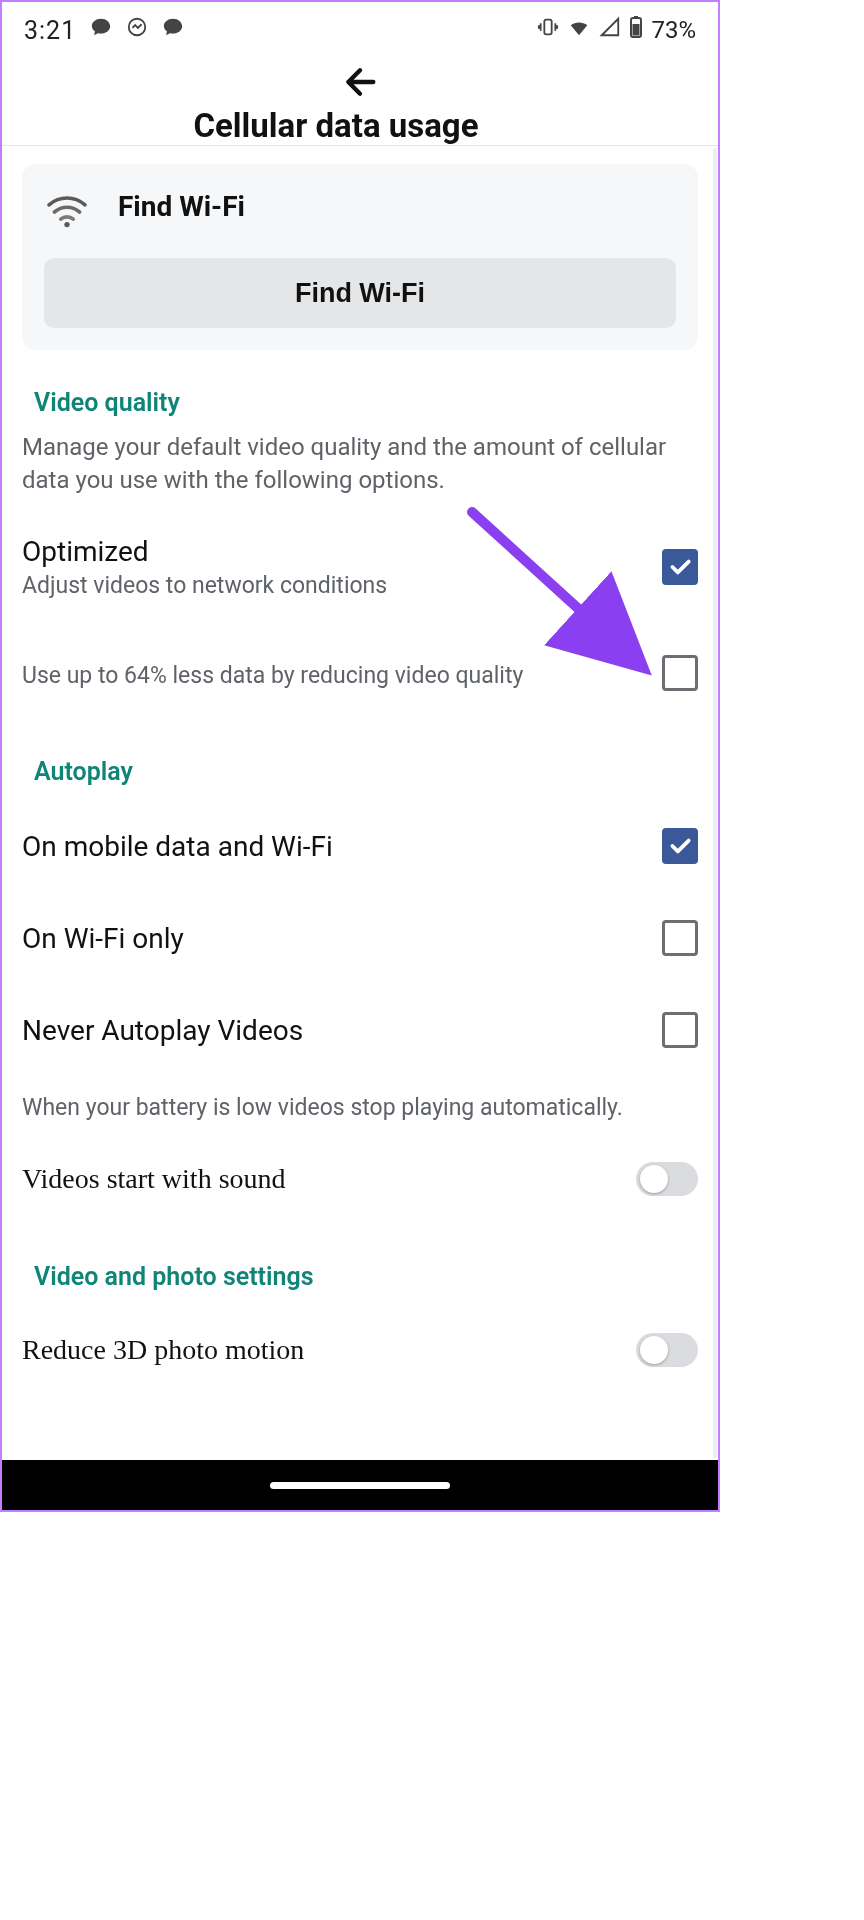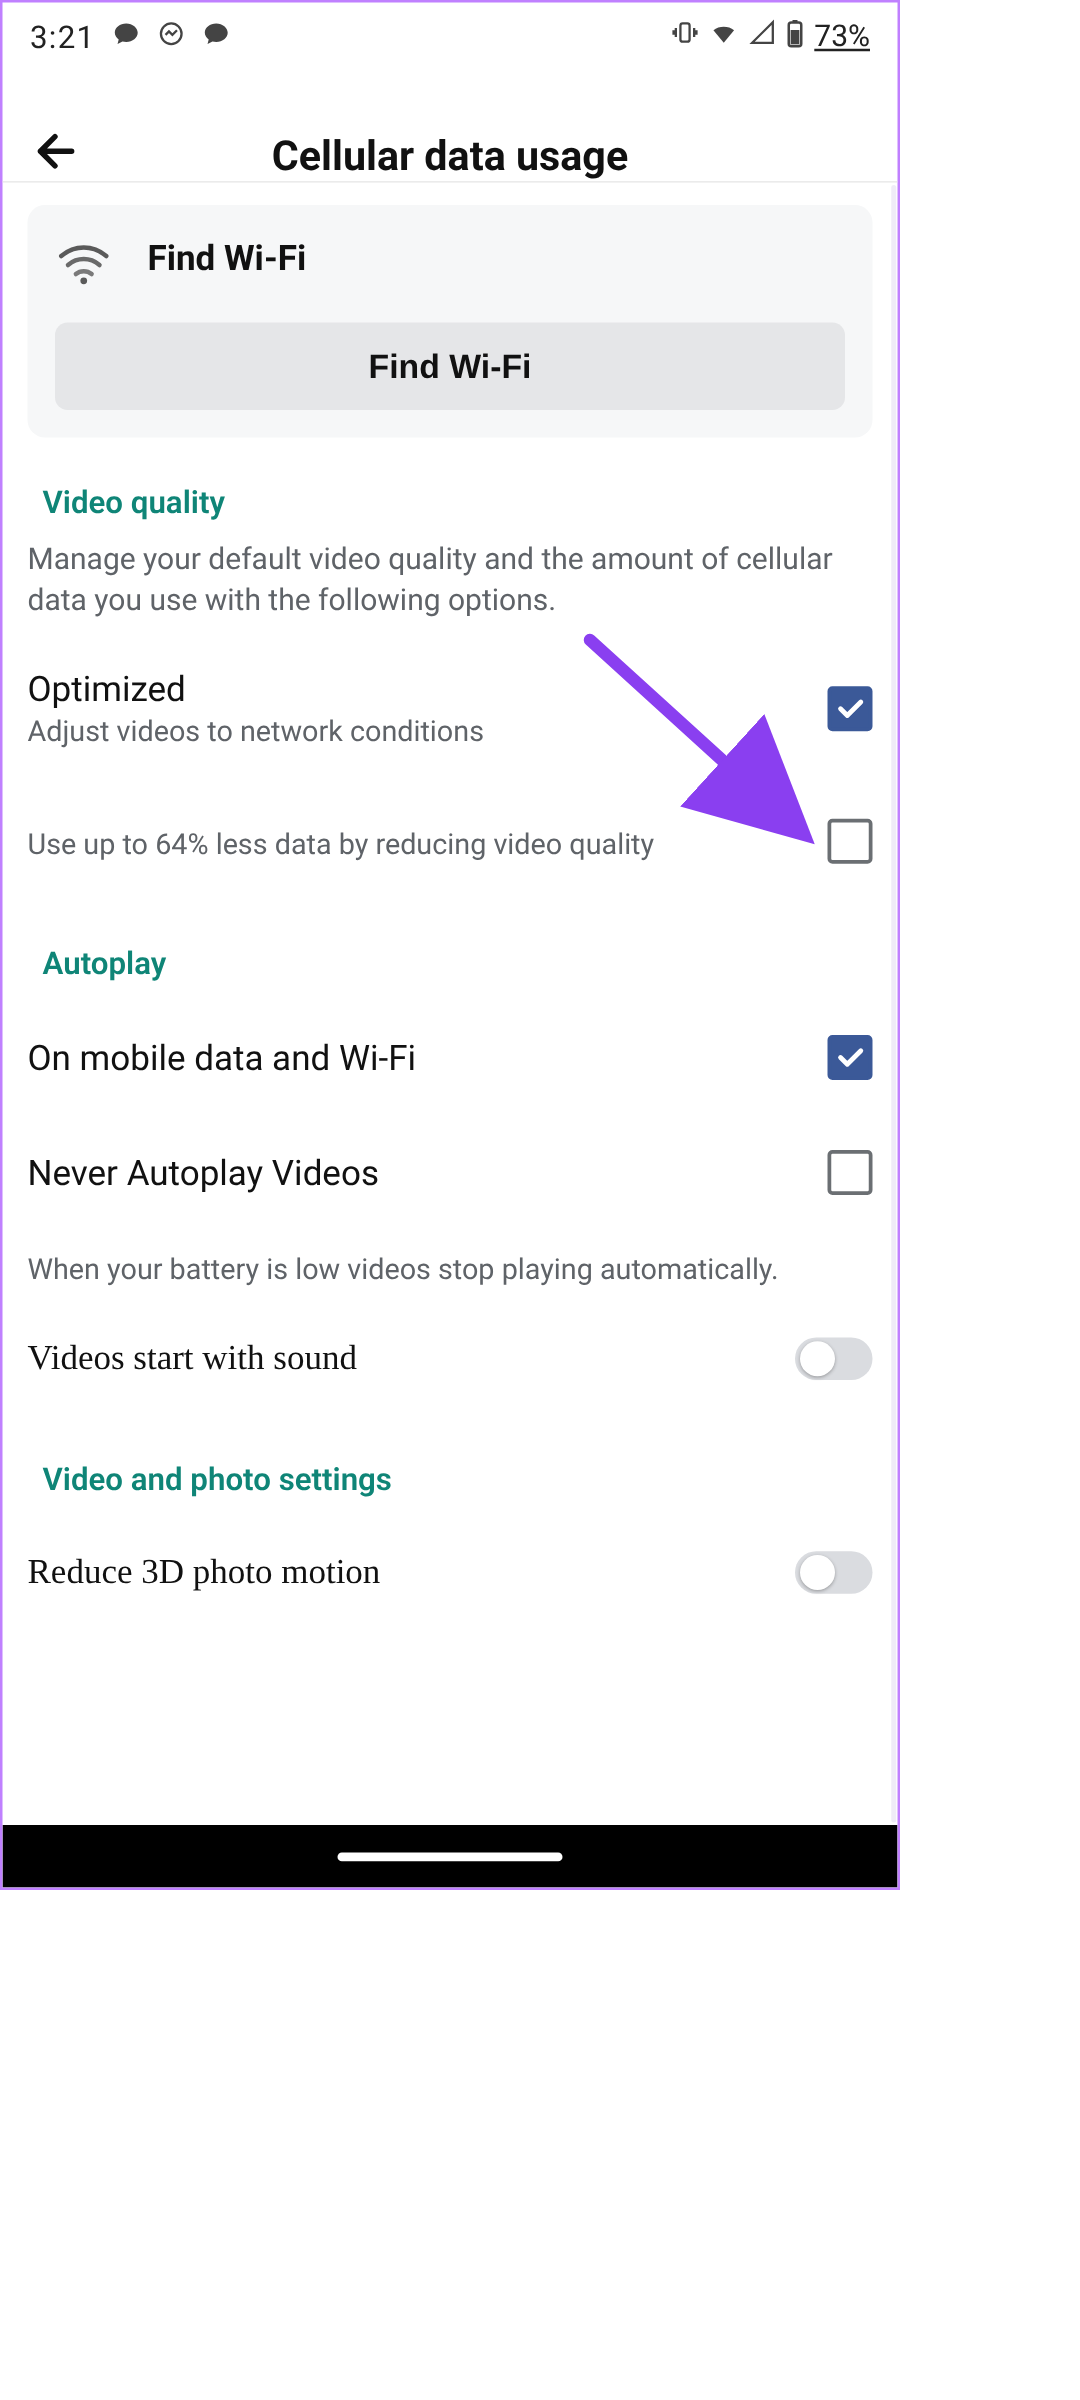--- a/index.html
+++ b/index.html
@@ -1,22 +1,22 @@
 <!DOCTYPE html>
 <html><head>
 <meta charset="utf-8">
 <style>
   * { box-sizing: border-box; margin: 0; padding: 0; }
   html, body { width: 720px; height: 1600px; font-family: -apple-system, Roboto, Arial, sans-serif; background: #fff; }
   .frame { width: 720px; height: 1512px; border: 2px solid #c080ff; position: relative; overflow: hidden; background:#fff;}
   .statusbar { height: 56px; display: flex; align-items: center; justify-content: space-between; padding: 0 22px; font-size: 24px; color:#222;}
   .sb-left { display:flex; align-items:center; gap:14px;}
-  .sb-right { display:flex; align-items:flex-start; gap:8px;text-decoration:underline;}
+  .sb-right { display:flex; align-items:center; gap:8px;}
   .sb-time { font-size: 25px; font-weight:400; letter-spacing:1px;}
-  .header { height: 88px; display:flex; align-items:flex-end; border-bottom: 1px solid #e5e5e5; padding: 0 18px;}
+  .header { height: 88px; display:flex; align-items:center; border-bottom: 1px solid #e5e5e5; padding: 0 18px; flex-direction: column;}
   .back-arrow { width:48px; height:48px; display:flex; align-items:center; justify-content:center;}
   .header-title { flex:1; text-align:center; font-size: 33px; font-weight: 700; color:#111; margin-left:-48px;}
   .content { padding: 0 20px; height: calc(100% - 56px - 88px - 50px); overflow-y:auto;}
   .card { background:#f6f7f8; border-radius:14px; padding: 26px 22px 22px 22px; margin-top:18px;}
   .card-head { display:flex; gap:18px; align-items:flex-start;}
   .wifi-icon-wrap { width:56px; padding-top:4px;}
   .card-title { font-size: 28px; font-weight:700; color:#111; margin-bottom:6px;}
   .card-desc { font-size: 24px; color:#444; line-height:1.35;}
   .card-btn { background:#e5e6e8; border:none; border-radius:10px; height:70px; width:100%; margin-top:24px; font-size:27px; font-weight:700; color:#111;}
   .section-title { color:#0f8577; font-size:25px; font-weight:600; margin: 38px 0 14px 12px;}
@@ -136,20 +136,26 @@
       <div class="option-text">
           <div class="option-title">On mobile data and Wi-Fi</div>
         </div>
       <div class="checkbox checked">
         <svg width="26" height="26" viewBox="0 0 24 24">
             <path d="M5 12l5 5L20 7" stroke="#fff" stroke-width="3.5" fill="none" stroke-linecap="round" stroke-linejoin="round"></path>
           </svg>
       </div>
     </div>
 
+    <div class="option">
+      <div class="option-text">
+          <div class="option-title">On Wi-Fi only</div>
+        </div>
+      <div class="checkbox"></div>
+    </div>
 
     <div class="option">
       <div class="option-text">
           <div class="option-title">Never Autoplay Videos</div>
         </div>
       <div class="checkbox"></div>
     </div>
 
     <div class="note">When your battery is low videos stop playing automatically.</div>
 

